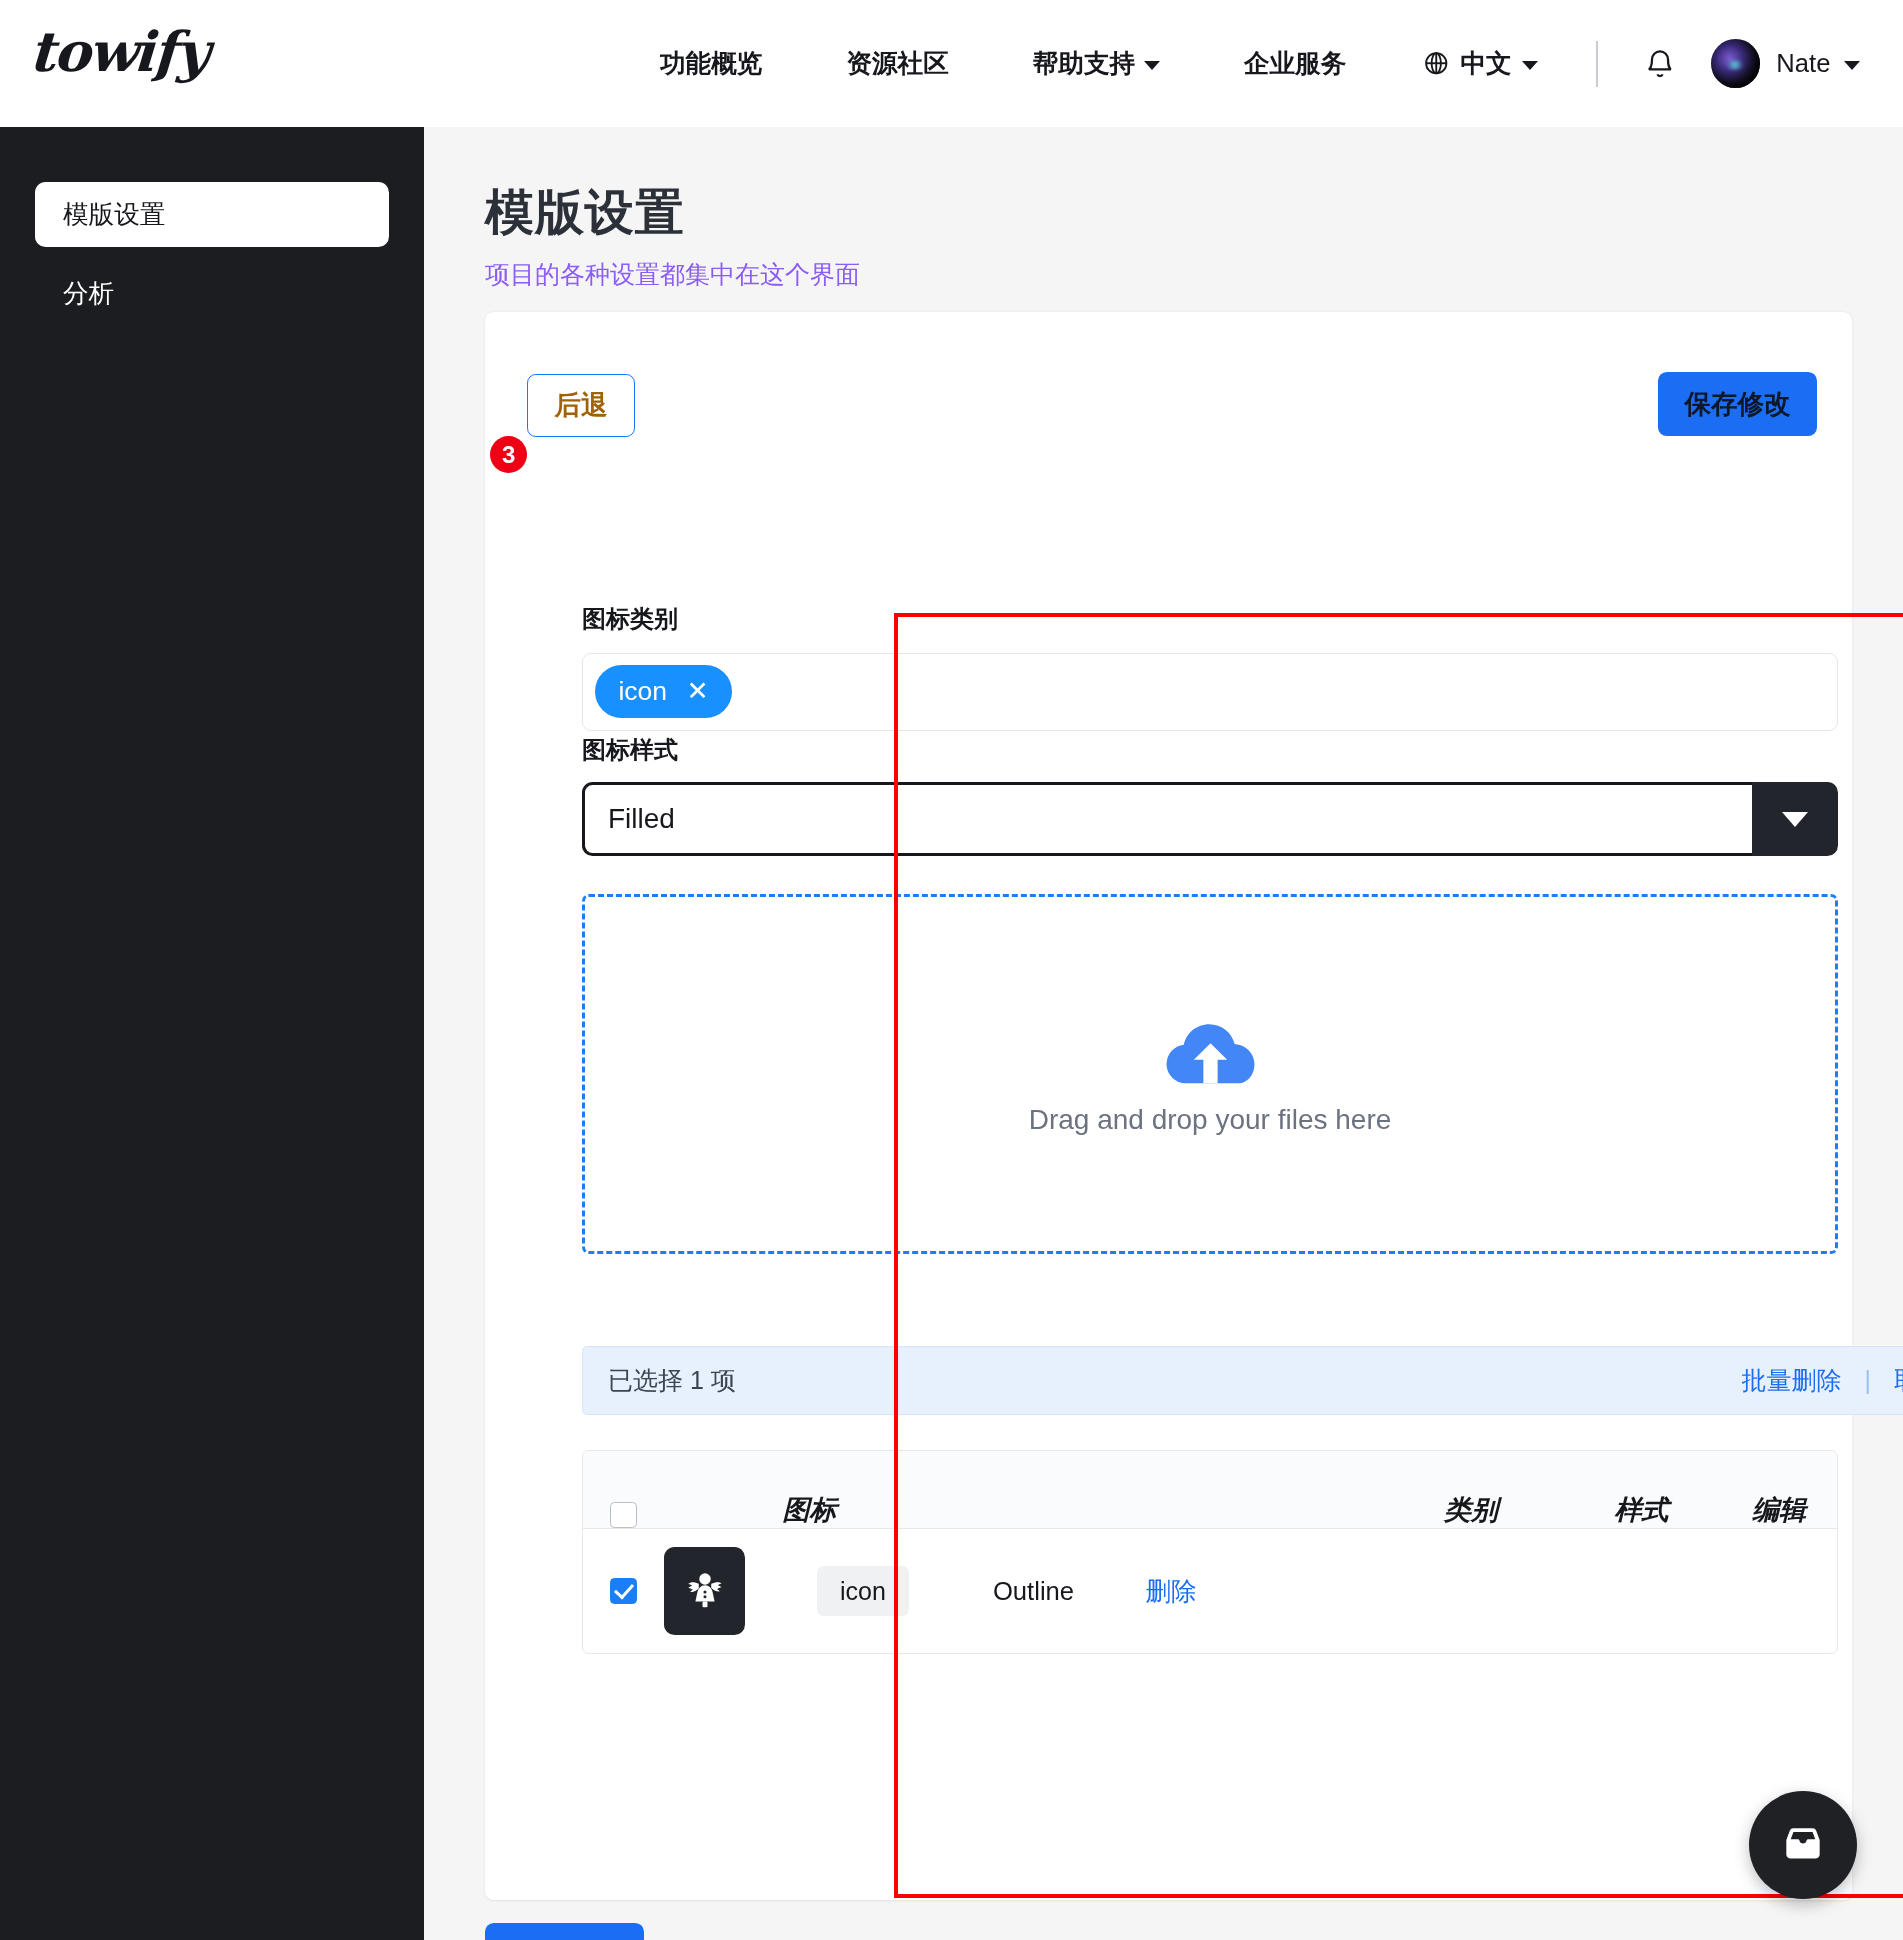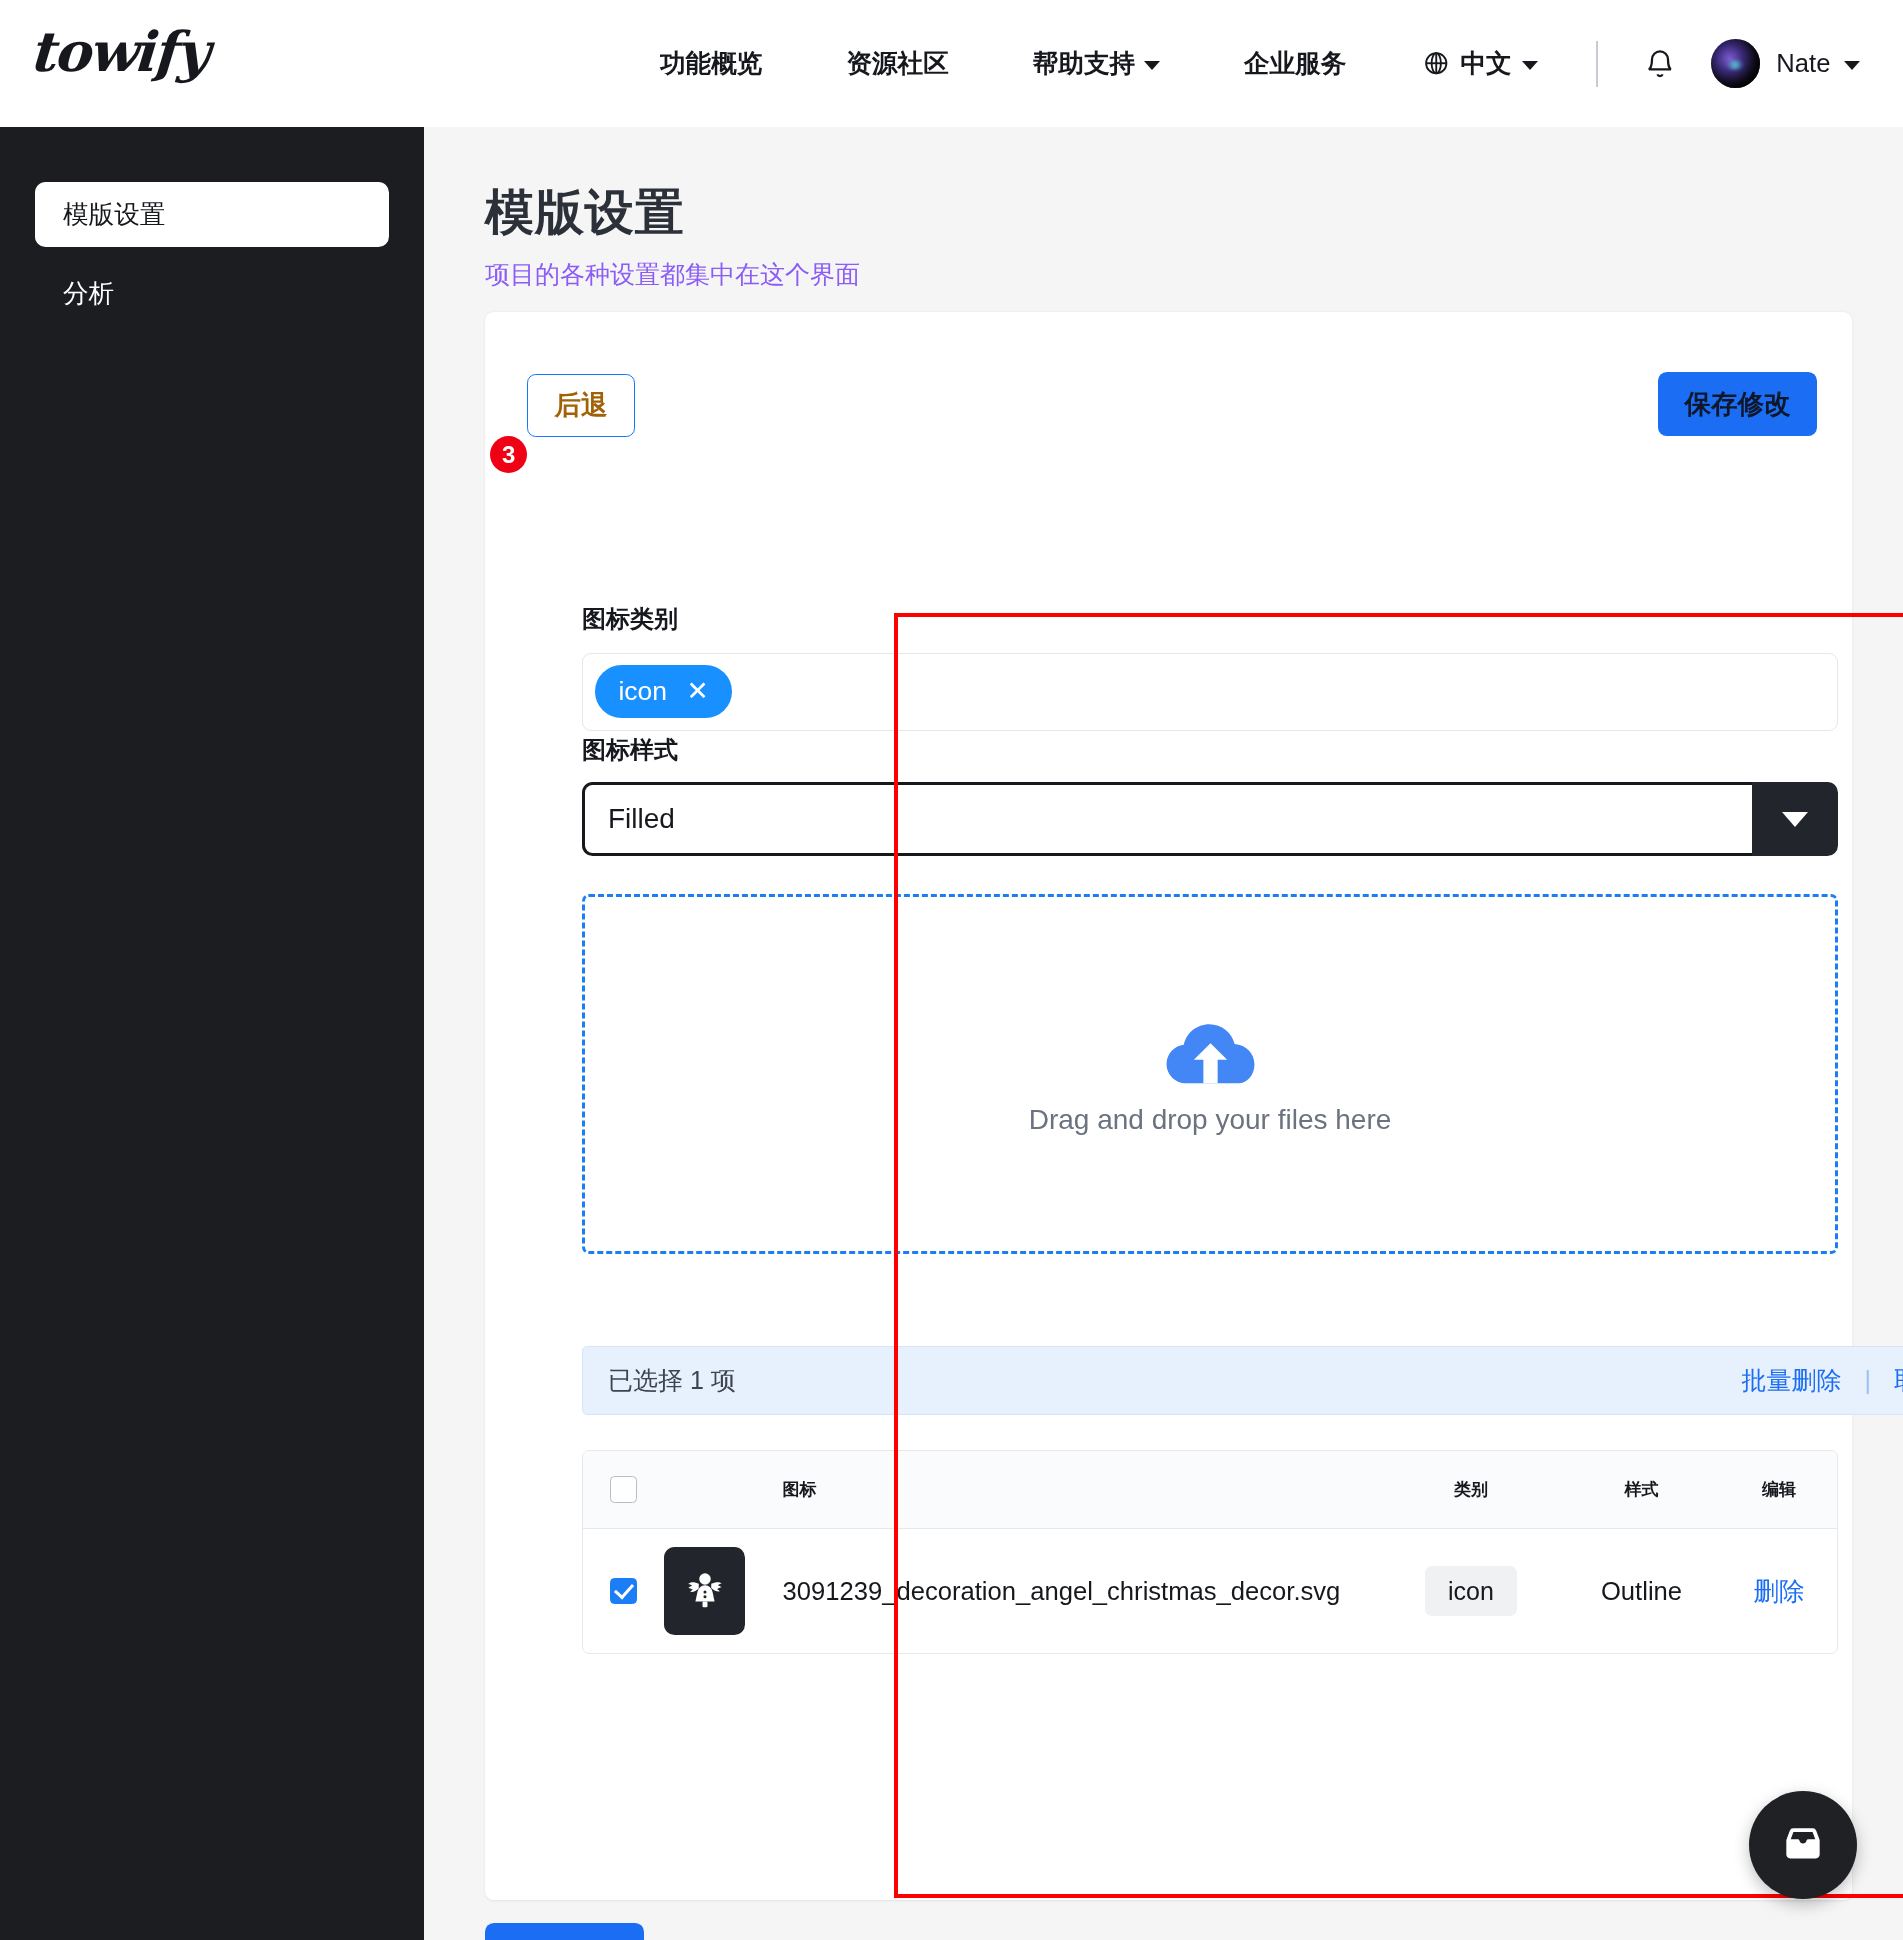--- a/index.html
+++ b/index.html
@@ -230,23 +230,23 @@
   .sb-right span { cursor: pointer; }
   .sb-sep { color: #9fc0f0; }
 
   .table {
     position: absolute; left: 97px; top: 942px;
     width: 1256px;
     border: 0.9px solid #e6e8ec; border-radius: 7px;
     overflow: hidden; background:#fff;
   }
   .thead {
-    display: flex; align-items: center; height: 78px;
+    display: flex; align-items: flex-end; height: 78px;
     background: #fafbfc; border-bottom: 0.9px solid #e6e8ec;
-    font-size: 17px; font-weight: 700; color: #16181d;
+    font-size: 27px; font-weight: 700; color: #16181d; font-style: italic;
   }
   .trow {
     display: flex; align-items: center; height: 124px;
     font-size: 25.6px; color: #16181d;
   }
   .c-check { width: 81px; display:flex; justify-content:center; align-items:center; }
   .c-icon  { width: 108px; display:flex; justify-content:flex-start; align-items:center; }
   .c-name  { flex: 1; padding-left: 10.6px; }
   .c-cat   { width: 182px; display:flex; justify-content:center; }
   .c-style { width: 159px; text-align: center; }
@@ -422,21 +422,20 @@
               <circle cx="24" cy="11.5" r="6"></circle>
               <path d="M17.5 16.5C13.5 14.5 9 14 6.5 16.8c2 .4 3.3 1.2 4 2-1.7.2-3 .9-3.8 2 2 .3 3.6 1 4.6 1.9-1.3.5-2.2 1.3-2.7 2.3 3.6.3 6.8-1.4 8.9-3.6z"></path>
               <path d="M30.5 16.5c4-2 8.5-2.5 11-.3-2 .4-3.3 1.2-4 2 1.7.2 3 .9 3.8 2-2 .3-3.6 1-4.6 1.9 1.3.5 2.2 1.3 2.7 2.3-3.6.3-6.8-1.4-8.9-3.6z"></path>
               <path d="M24 18c-4.2 0-7 3.2-8 7.6L14 35h20l-2-9.4c-1-4.4-3.8-7.6-8-7.6z"></path>
               <rect x="21.4" y="35" width="5.2" height="6" rx="1.2"></rect>
               <circle cx="24" cy="25" r="1.6" fill="#22252b"></circle>
               <circle cx="24" cy="30" r="1.6" fill="#22252b"></circle>
             </svg>
           </div>
         </div>
-        <div class="c-name">3091239_decoration_angel_christmas_decor.svg</div>
         <div class="c-cat">
           <span class="cat-chip">icon</span>
         </div>
         <div class="c-style">Outline</div>
         <div class="c-edit link-del">删除</div>
       </div>
     </div>
   </div>
 
   <div class="highlight-box"></div>

